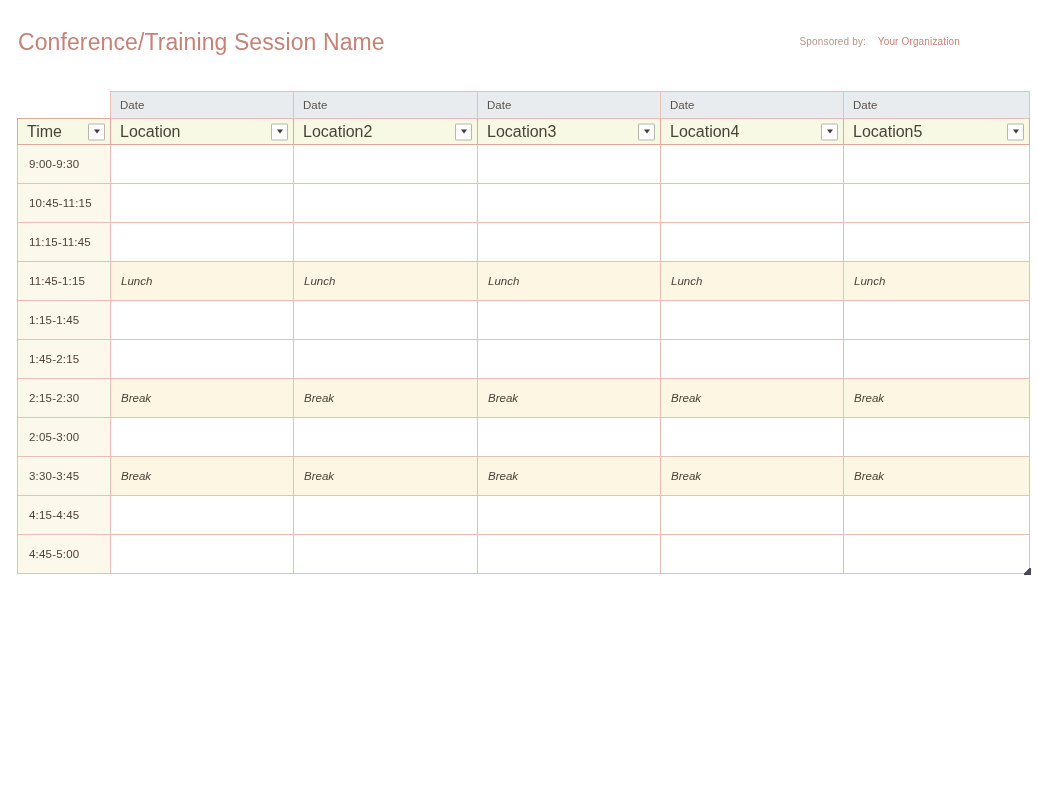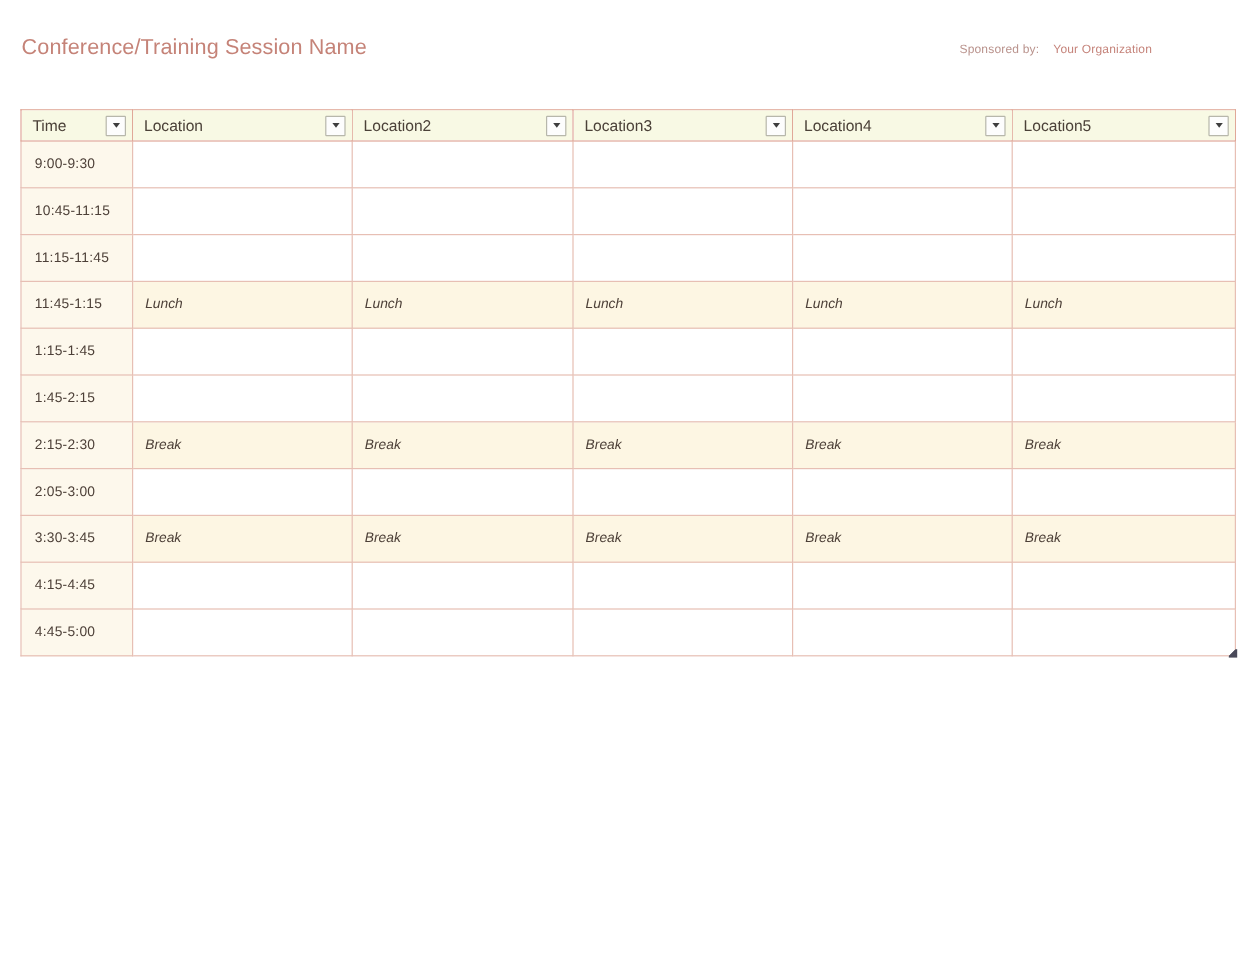--- a/index.html
+++ b/index.html
@@ -26,21 +26,21 @@
     position: absolute;
     left: 0;
     top: 0;
     width: 1038px;
     height: 88px;
   }
   .doc-title {
     position: absolute;
     left: 18px;
     top: 29px;
-    font-size: 18px;
+    font-size: 23px;
     font-weight: 400;
     color: #c58378;
     letter-spacing: 0.1px;
     white-space: nowrap;
   }
   .sponsor-wrap {
     position: absolute;
     right: 78px;
     top: 36px;
     white-space: nowrap;
@@ -99,21 +99,21 @@
     border-left: none !important;
     border-right: 1px solid #e7bfb4 !important;
     border-bottom: none !important;
   }
 
   
   tr.loc-row td {
     height: 26px;
     background: #f8f9e4;
     color: #4b4138;
-    font-size: 13px;
+    font-size: 16px;
     padding-left: 9px;
     position: relative;
     border-color: #e0a898;
   }
   .filter-btn {
     position: absolute;
     right: 5px;
     top: 50%;
     transform: translateY(-50%);
     width: 15px;
@@ -193,20 +193,28 @@
     <table class="sched-table" style="position:static;">
       <colgroup>
         <col class="c-time">
           <col class="c-loc">
           <col class="c-loc2">
         <col class="c-loc3">
           <col class="c-loc4">
           <col class="c-loc5">
       </colgroup>
       <tbody id="table-body">
+          <tr class="date-row">
+            <td class="corner-blank"></td>
+            <td><span>Date</span></td>
+            <td><span>Date</span></td>
+            <td><span>Date</span></td>
+            <td><span>Date</span></td>
+            <td><span>Date</span></td>
+          </tr>
           <tr class="loc-row">
             <td><span>Time</span><span class="filter-btn">
                 <span class="tri"></span>
               </span></td>
             <td><span>Location</span><span class="filter-btn">
                 <span class="tri"></span>
               </span></td>
             <td><span>Location2</span><span class="filter-btn">
                 <span class="tri"></span>
               </span></td>

